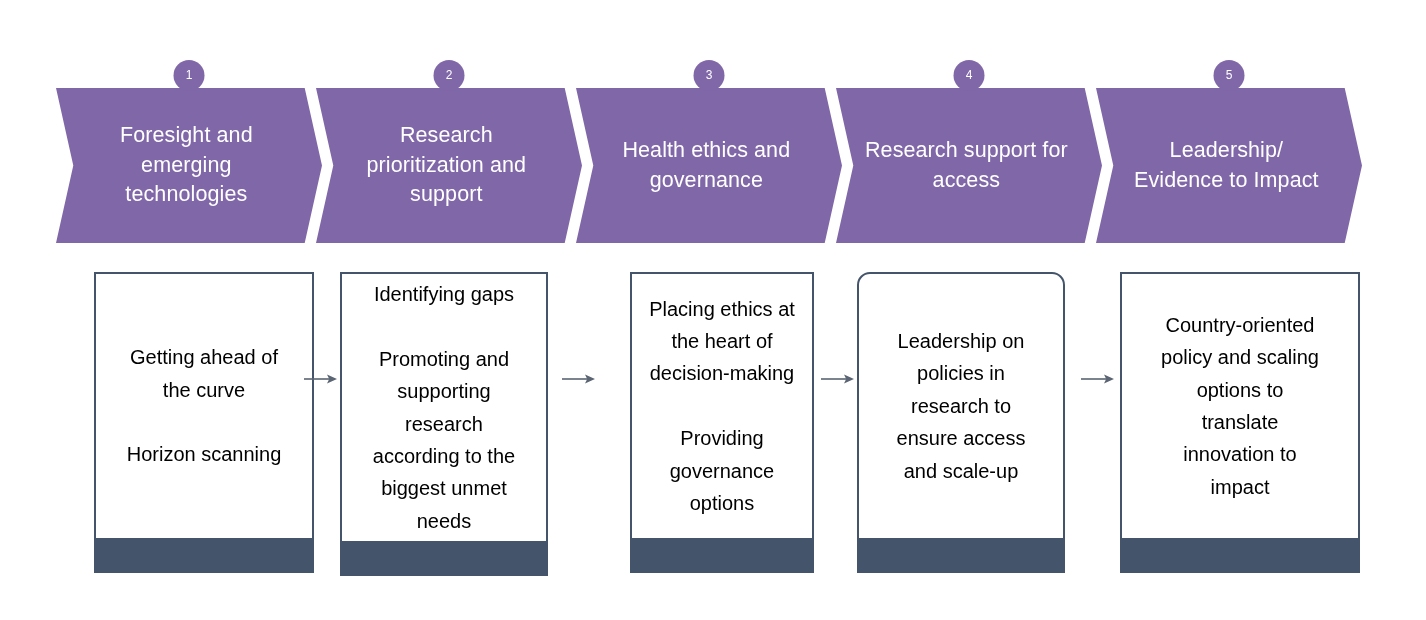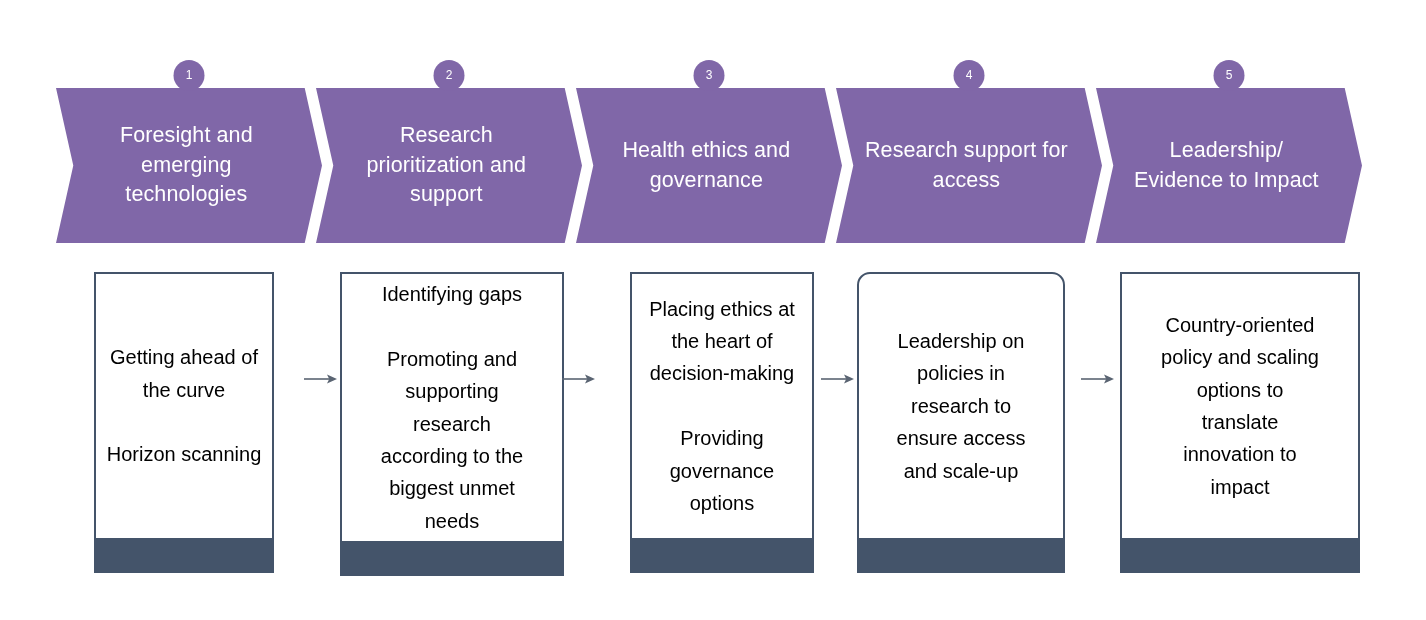--- a/index.html
+++ b/index.html
@@ -190,31 +190,31 @@
       <div class="chev-wrap">
         <div class="chev-shape"></div>
         <div class="chev-label">Leadership/
 Evidence to Impact</div>
       </div>
     </div>
   </div>
 
   <div class="box-row">
 
-    <div class="box" style="left:94px; width:180px;">
+    <div class="box" style="left:94px; width:220px;">
       <div class="box-body">
         <div class="box-text">Getting ahead of
 the curve
 
 Horizon scanning</div>
       </div>
       <div class="box-footer"></div>
     </div>
 
-    <div class="box" style="left:340px; width:224px;">
+    <div class="box" style="left:340px; width:208px;">
       <div class="box-body">
         <div class="box-text">Identifying gaps
 
 Promoting and
 supporting
 research
 according to the
 biggest unmet
 needs</div>
       </div>

